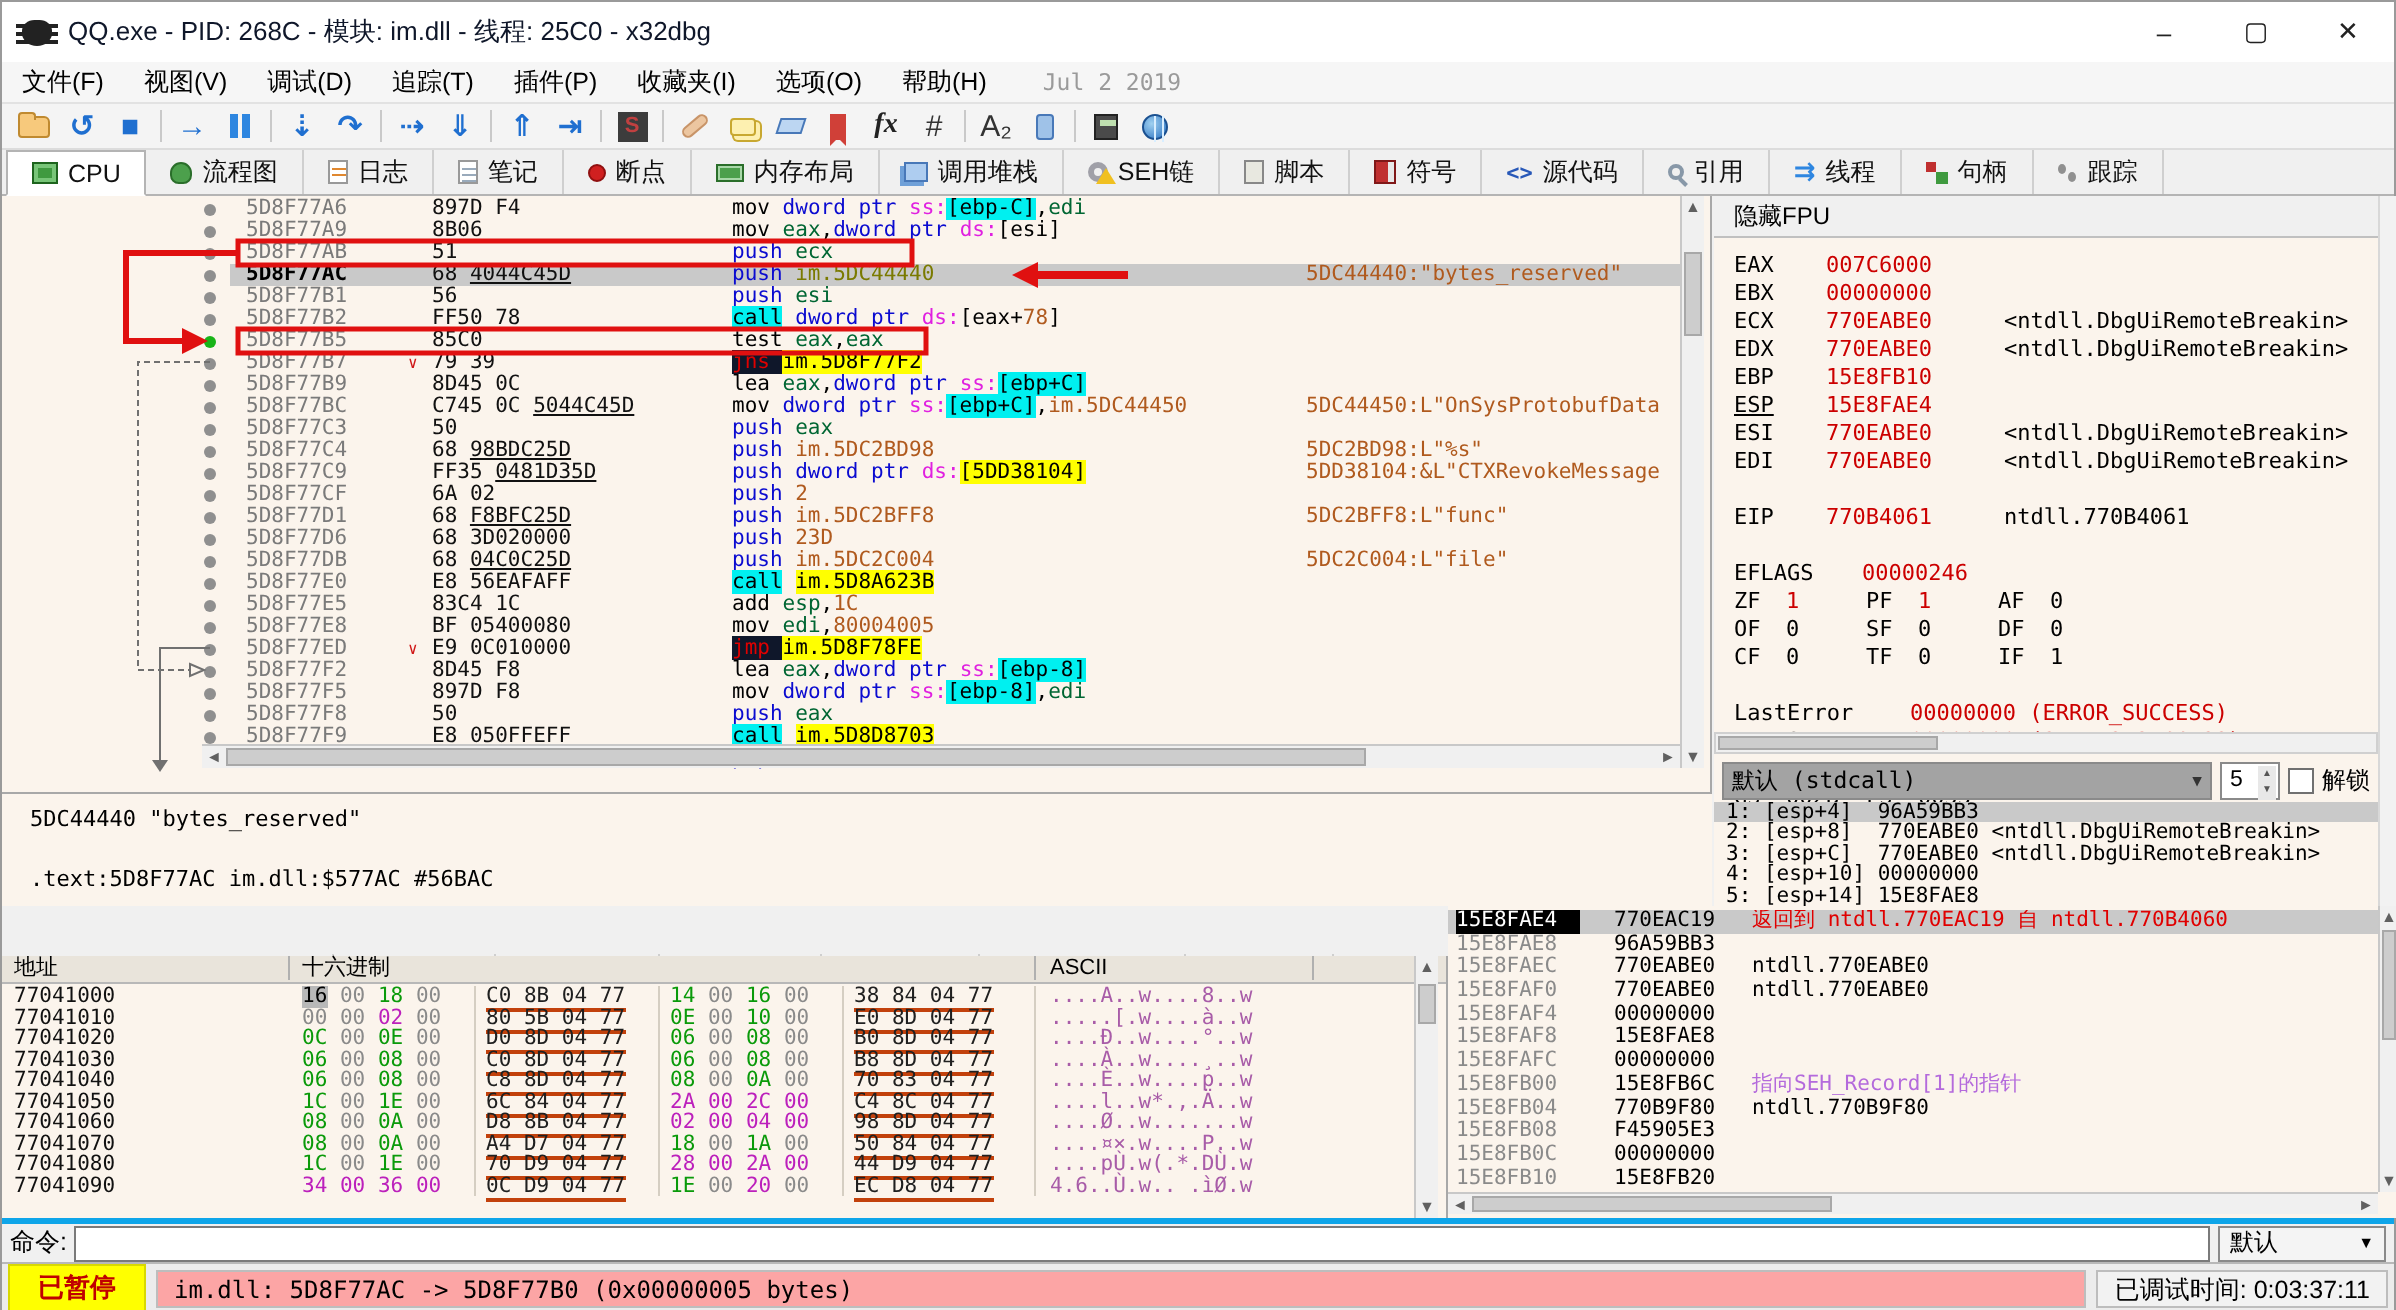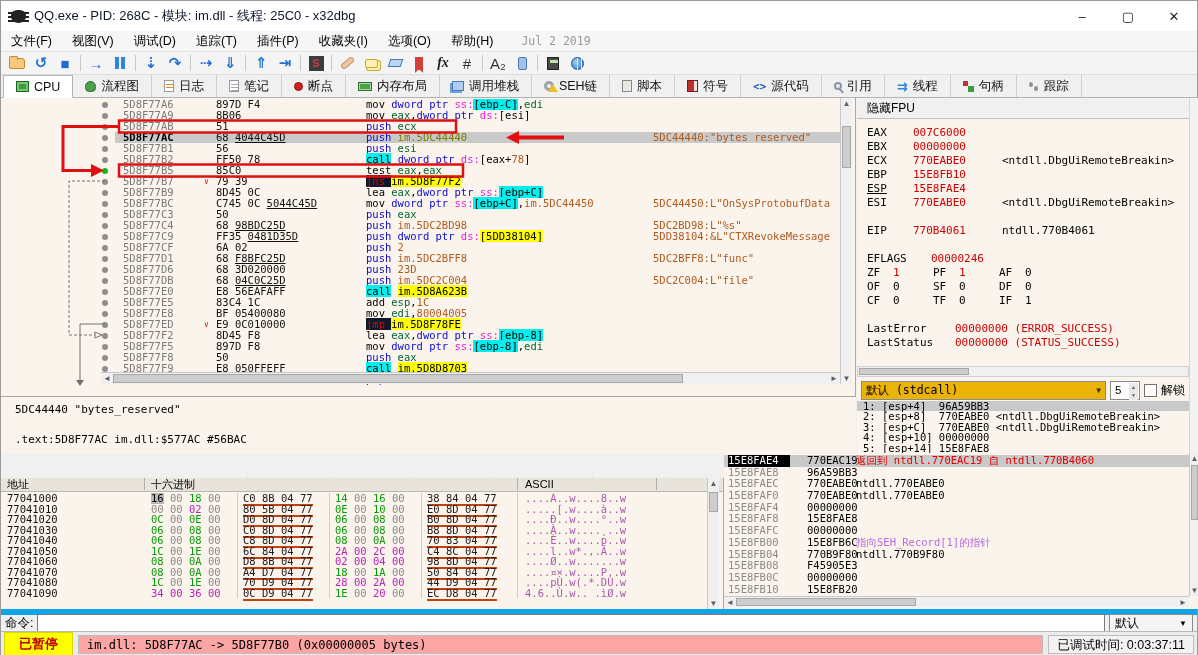--- a/index.html
+++ b/index.html
@@ -111,21 +111,21 @@
   .rline .nw { display:inline-block; width:64px; }
   .rline .lw { display:inline-block; width:88px; }
   .rline .fn { display:inline-block; width:26px; }
   .rline .fv { display:inline-block; width:40px; }
   .rline .red { color:#cc0000; }
   .rline .u { text-decoration:underline; }
   .rline .ex { margin-left:36px; }
   #reg-hscroll { left:0; right:10px; top:268px; height:11px; position:absolute; background:#f0f0f0; border:1px solid #d0d0d0; }
   #reg-vscroll { right:0; top:0; width:10px; height:355px; position:absolute; background:#f2f2f2; border-left:1px solid #d8d8d8; }
   #conv-row { position:absolute; left:4px; top:282px; right:14px; height:20px; display:flex; gap:4px; align-items:center; }
-  #conv-select { flex:1; height:19px; border:1px solid #8a8a8a; background:#eab308; display:flex; align-items:center; padding:0 4px; font-family:"DejaVu Sans Mono",monospace; font-size:11.5px; }
+  #conv-select { flex:1; height:19px; border:1px solid #8a8a8a; background:#a3a3a3; display:flex; align-items:center; padding:0 4px; font-family:"DejaVu Sans Mono",monospace; font-size:11.5px; }
   #conv-select .arr { margin-left:auto; font-size:8px; color:#333; }
   #conv-spin { width:30px; height:19px; border:1px solid #8a8a8a; background:#fff; display:flex; align-items:center; padding-left:4px; position:relative; font-size:11.5px; }
   #conv-spin:after { content:"▲▼"; position:absolute; right:1px; top:1px; font-size:5px; color:#555; width:9px; line-height:8px; text-align:center; background:#e8e8e8; height:17px; white-space:normal; word-break:break-all; }
   #conv-check { display:flex; align-items:center; gap:4px; }
   #conv-check .box { width:13px; height:13px; background:#fff; border:1px solid #707070; }
   #args { position:absolute; left:0; top:303px; right:10px; font-family:"DejaVu Sans Mono",monospace; font-size:10.5px; }
   .arow { height:10.4px; line-height:10.4px; padding-left:6px; white-space:pre; }
   .arow.sel { background:#c9c9c9; }
 
   
@@ -154,27 +154,27 @@
   #dump-vscroll { right:4px; top:0; width:12px; height:131px; }
 
   
   #stack-pane { position:absolute; left:723px; top:452px; width:475px; height:156px; background:#fbf4ec; }
   #stack-rows { position:absolute; left:0; top:2px; right:10px; height:141px; overflow:hidden; font-family:"DejaVu Sans Mono",monospace; font-size:10.5px; }
   .srow { position:relative; height:11.7px; line-height:11.7px; white-space:pre; }
   .srow.sel { background:#c9c9c9; }
   .sa { position:absolute; left:4px; width:62px; color:#8a8a8a; }
   .sa.blk { background:#000; color:#fff; }
   .sv { position:absolute; left:83px; color:#000; }
-  .sc { position:absolute; left:132px; }
+  .sc { position:absolute; left:152px; }
   .sc.cred { color:#e00000; } .sc.cpur { color:#b46adc; }
   #stack-vscroll { right:0; top:0; width:10px; height:143px; }
   #stack-hscroll { left:0; right:10px; bottom:2px; height:11px; }
 
   
-  #cmdbar { position:absolute; left:0; top:608px; right:0; height:22px; background:#f0f0f0; border-top:6px solid #0ea5e9; display:flex; align-items:center; padding:0 4px; gap:4px; }
+  #cmdbar { position:absolute; left:0; top:608px; right:0; height:22px; background:#f0f0f0; border-top:3px solid #0ea5e9; display:flex; align-items:center; padding:0 4px; gap:4px; }
   #cmd-label { font-size:12.5px; }
   #cmd-input { flex:1; height:18px; background:#fff; border:1px solid #7a7a7a; }
   #cmd-dd { width:84px; height:18px; background:#f4f4f4; border:1px solid #8a8a8a; display:flex; align-items:center; padding:0 5px; font-size:12px; }
   #cmd-dd .arr { margin-left:auto; font-size:8px; }
   #statusbar { position:absolute; left:0; top:630px; right:0; height:25px; background:#ececec; border-top:1px solid #b8b8b8; display:flex; align-items:center; padding:0 3px; gap:5px; }
   #status-state { background:#ffff00; color:#c00000; font-weight:bold; padding:2px 14px; font-size:13px; border:1px solid #d8d800; }
   #status-msg { flex:1; border:1px solid #bdbdbd; height:19px; line-height:18px; padding-left:8px; font-size:12px; font-family:"DejaVu Sans Mono",monospace; background:#fca5a5; }
   #status-time { border:1px solid #bdbdbd; height:19px; line-height:18px; padding:0 8px; font-size:12.5px; background:#f2f2f2; }
 </style>
 </head>
@@ -376,23 +376,25 @@
       <div class="l2">.text:5D8F77AC im.dll:$577AC #56BAC</div>
     </div>
   </div>
 
   <div id="reg-pane">
     <div id="reg-header">隐藏FPU</div>
     <div id="reg-lines">
         <div class="rline"><span class="n">EAX</span><span class="red">007C6000</span></div>
         <div class="rline"><span class="n">EBX</span><span class="red">00000000</span></div>
         <div class="rline"><span class="n">ECX</span><span class="red">770EABE0</span><span class="ex">&lt;ntdll.DbgUiRemoteBreakin&gt;</span></div>
+        <div class="rline"><span class="n">EDX</span><span class="red">770EABE0</span><span class="ex">&lt;ntdll.DbgUiRemoteBreakin&gt;</span></div>
         <div class="rline"><span class="n">EBP</span><span class="red">15E8FB10</span></div>
         <div class="rline"><span class="n u">ESP</span><span class="red">15E8FAE4</span></div>
         <div class="rline"><span class="n">ESI</span><span class="red">770EABE0</span><span class="ex">&lt;ntdll.DbgUiRemoteBreakin&gt;</span></div>
+        <div class="rline"><span class="n">EDI</span><span class="red">770EABE0</span><span class="ex">&lt;ntdll.DbgUiRemoteBreakin&gt;</span></div>
         <div class="rline"></div>
         <div class="rline"><span class="n">EIP</span><span class="red">770B4061</span><span class="ex">ntdll.770B4061</span></div>
         <div class="rline"></div>
         <div class="rline"><span class="nw">EFLAGS</span><span class="red">00000246</span></div>
         <div class="rline"><span class="fn">ZF</span><span class="fv red">1</span><span class="fn">PF</span><span class="fv red">1</span><span class="fn">AF</span><span class="fv">0</span></div>
         <div class="rline"><span class="fn">OF</span><span class="fv">0</span><span class="fn">SF</span><span class="fv">0</span><span class="fn">DF</span><span class="fv">0</span></div>
         <div class="rline"><span class="fn">CF</span><span class="fv">0</span><span class="fn">TF</span><span class="fv">0</span><span class="fn">IF</span><span class="fv">1</span></div>
         <div class="rline"></div>
         <div class="rline"><span class="lw">LastError</span><span class="red">00000000 (ERROR_SUCCESS)</span></div>
         <div class="rline"><span class="lw">LastStatus</span><span class="red">00000000 (STATUS_SUCCESS)</span></div>

